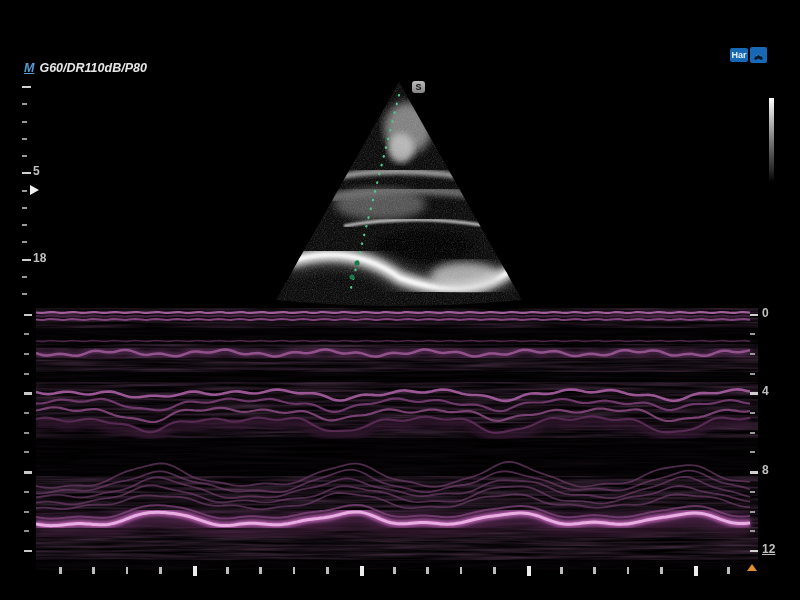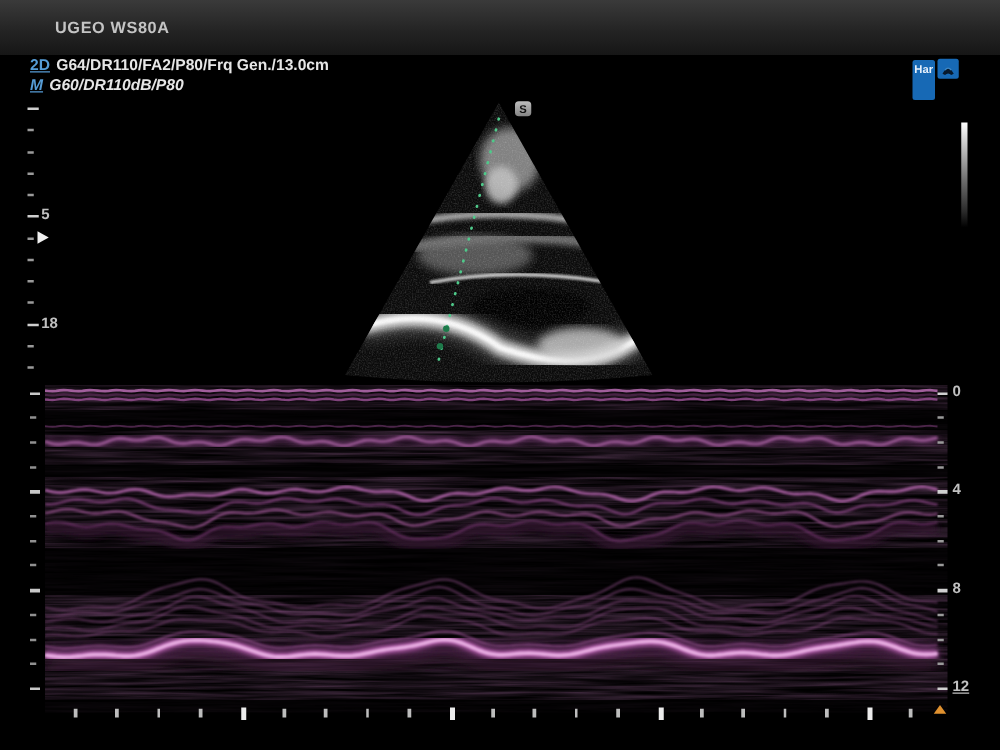--- a/index.html
+++ b/index.html
@@ -10,21 +10,21 @@
           background:linear-gradient(#3a3a3a,#242424 55%,#161616);}
   #title{position:absolute;left:44px;top:14px;font-size:13px;font-weight:bold;
          color:#c4c4c4;letter-spacing:.5px;}
   
   .info-line{position:absolute;left:24px;font-size:12.5px;font-weight:600;color:#e6e6e6;
              white-space:nowrap;}
   #info-2d{top:45px;}
   #info-m{top:61px;font-style:italic;}
   .mode-label{color:#569cd6;text-decoration:underline;margin-right:5px;}
   
-  #har-badge{position:absolute;left:730px;top:48px;width:18px;height:32px;background:#1769b5;
+  #har-badge{position:absolute;left:730px;top:48px;width:18px;height:14px;background:#1769b5;
              border-radius:2px;color:#e3eefa;font-size:9px;font-weight:bold;text-align:center;
              line-height:14px;}
   #probe-btn{position:absolute;left:750px;top:47px;width:17px;height:16px;background:#1769b5;
              border-radius:2px;}
   
   #graybar{position:absolute;left:769px;top:98px;width:5px;height:84px;
            background:linear-gradient(#ffffff,#bdbdbd 25%,#6e6e6e 55%,#2a2a2a 85%,#000);}
   
   #focus-arrow{position:absolute;left:30px;top:185px;width:0;height:0;
                border-top:5px solid transparent;border-bottom:5px solid transparent;
@@ -41,27 +41,21 @@
   #fan-svg{left:260px;top:76px;}
   #mmode-svg{left:36px;top:308px;}
   .tick{position:absolute;}
   .scale-label{position:absolute;color:#c0c0c0;font-size:12px;font-weight:600;}
 </style>
 </head>
 <body>
 
 <div id="screen">
 
-  <div id="topbar">
-    <span id="title">UGEO WS80A</span>
-  </div>
-
-  <div id="info-2d" class="info-line">
-    <span class="mode-label">2D</span><span>G64/DR110/FA2/P80/Frq Gen./13.0cm</span>
-  </div>
+
   <div id="info-m" class="info-line">
     <span class="mode-label">M</span><span>G60/DR110dB/P80</span>
   </div>
 
   <div id="har-badge">Har</div>
   <div id="probe-btn">
     <svg width="17" height="16" viewBox="0 0 17 16" style="position:static">
       <path d="M4 12 Q8.5 3 13 12 L11 13 Q8.5 10.5 6 13 Z" fill="#07192c"></path>
       <path d="M6 9 Q8.5 6 11 9" stroke="#3f87c4" stroke-width="1" fill="none"></path>
     </svg>

